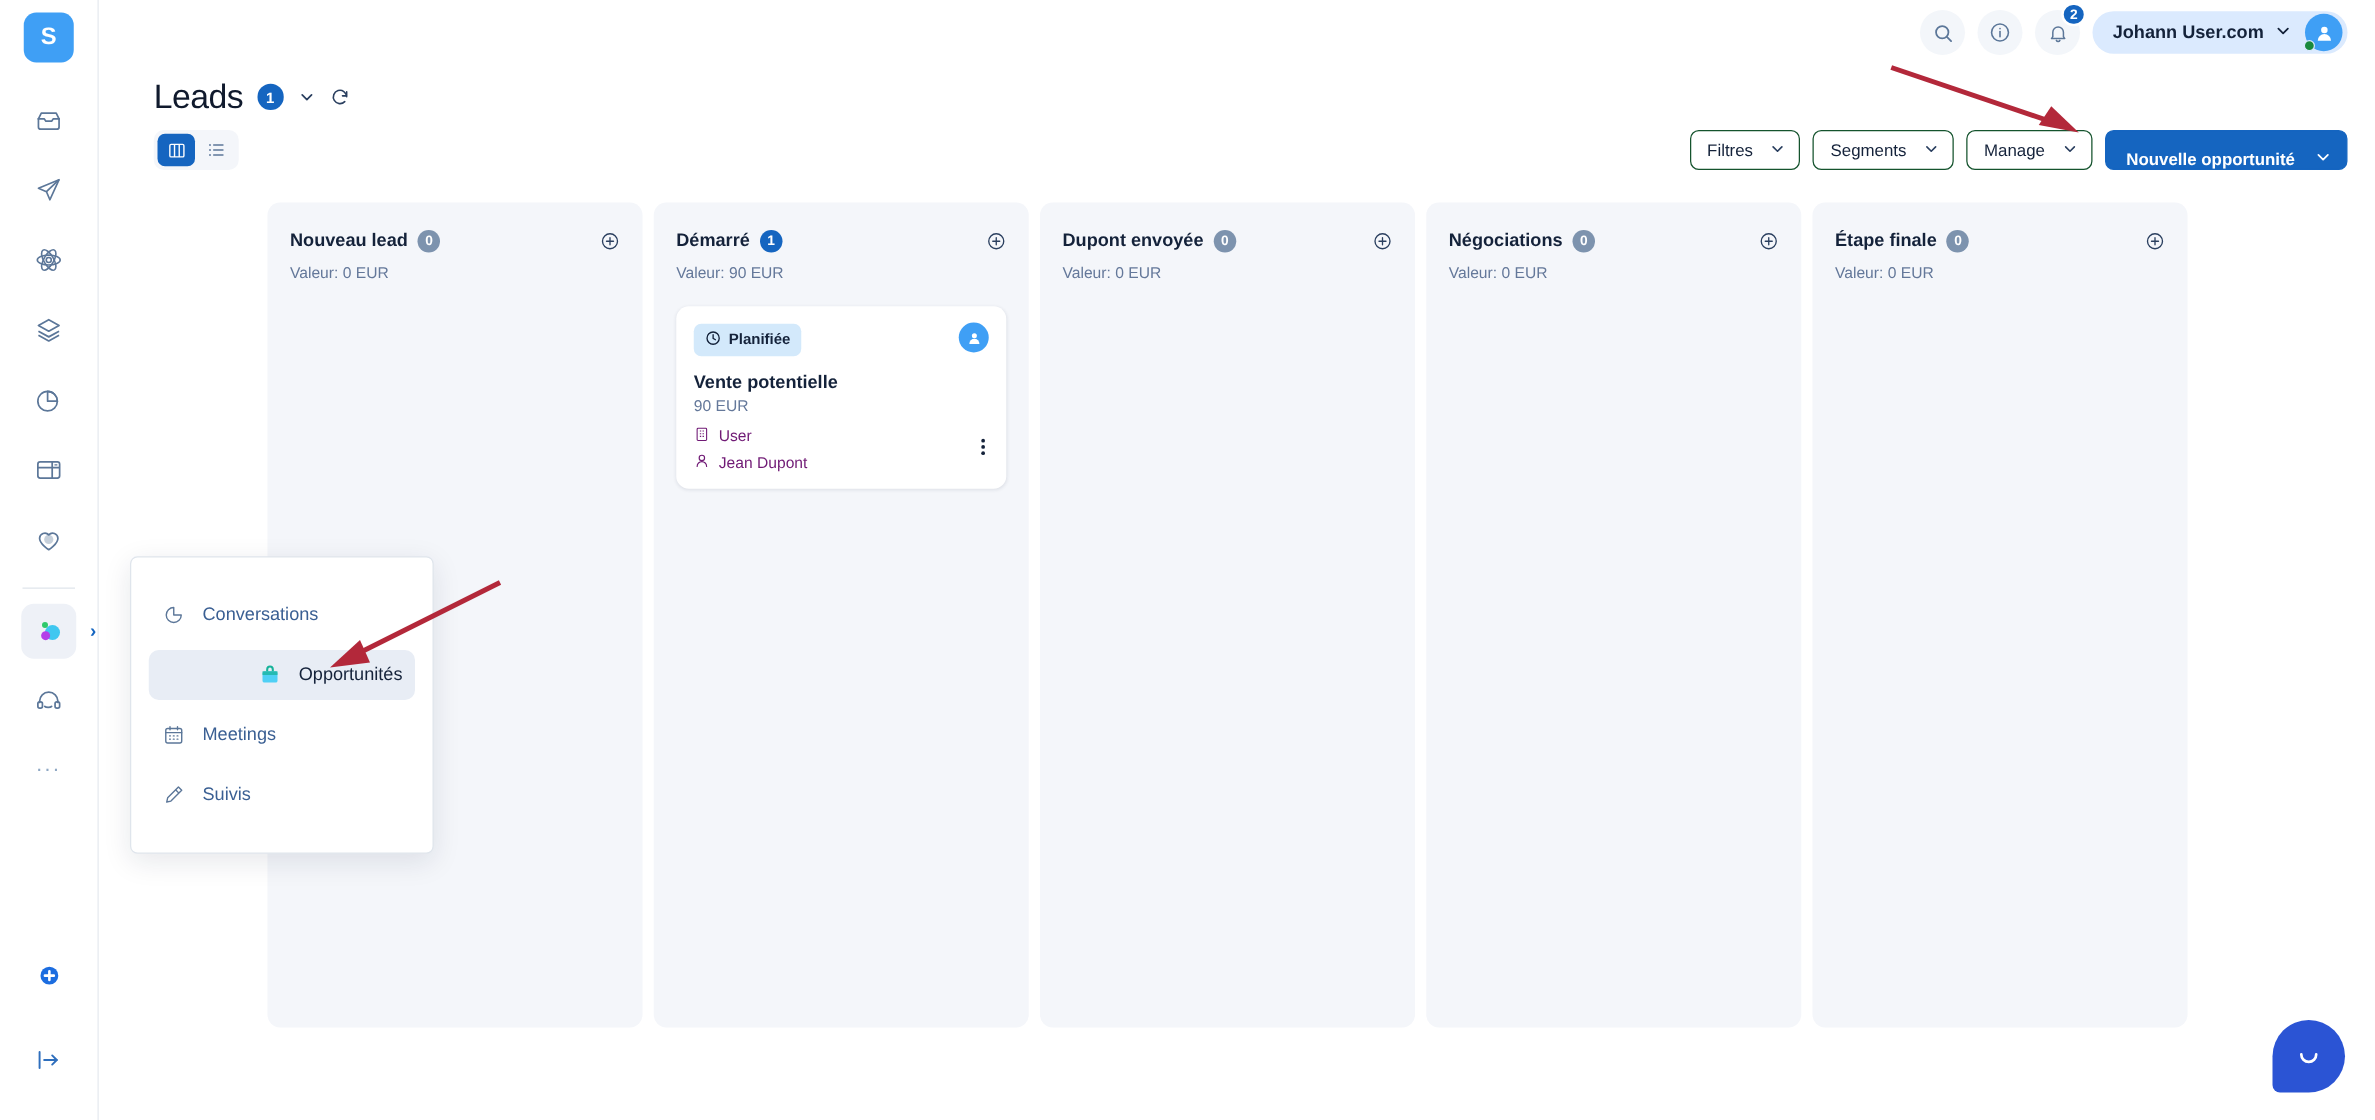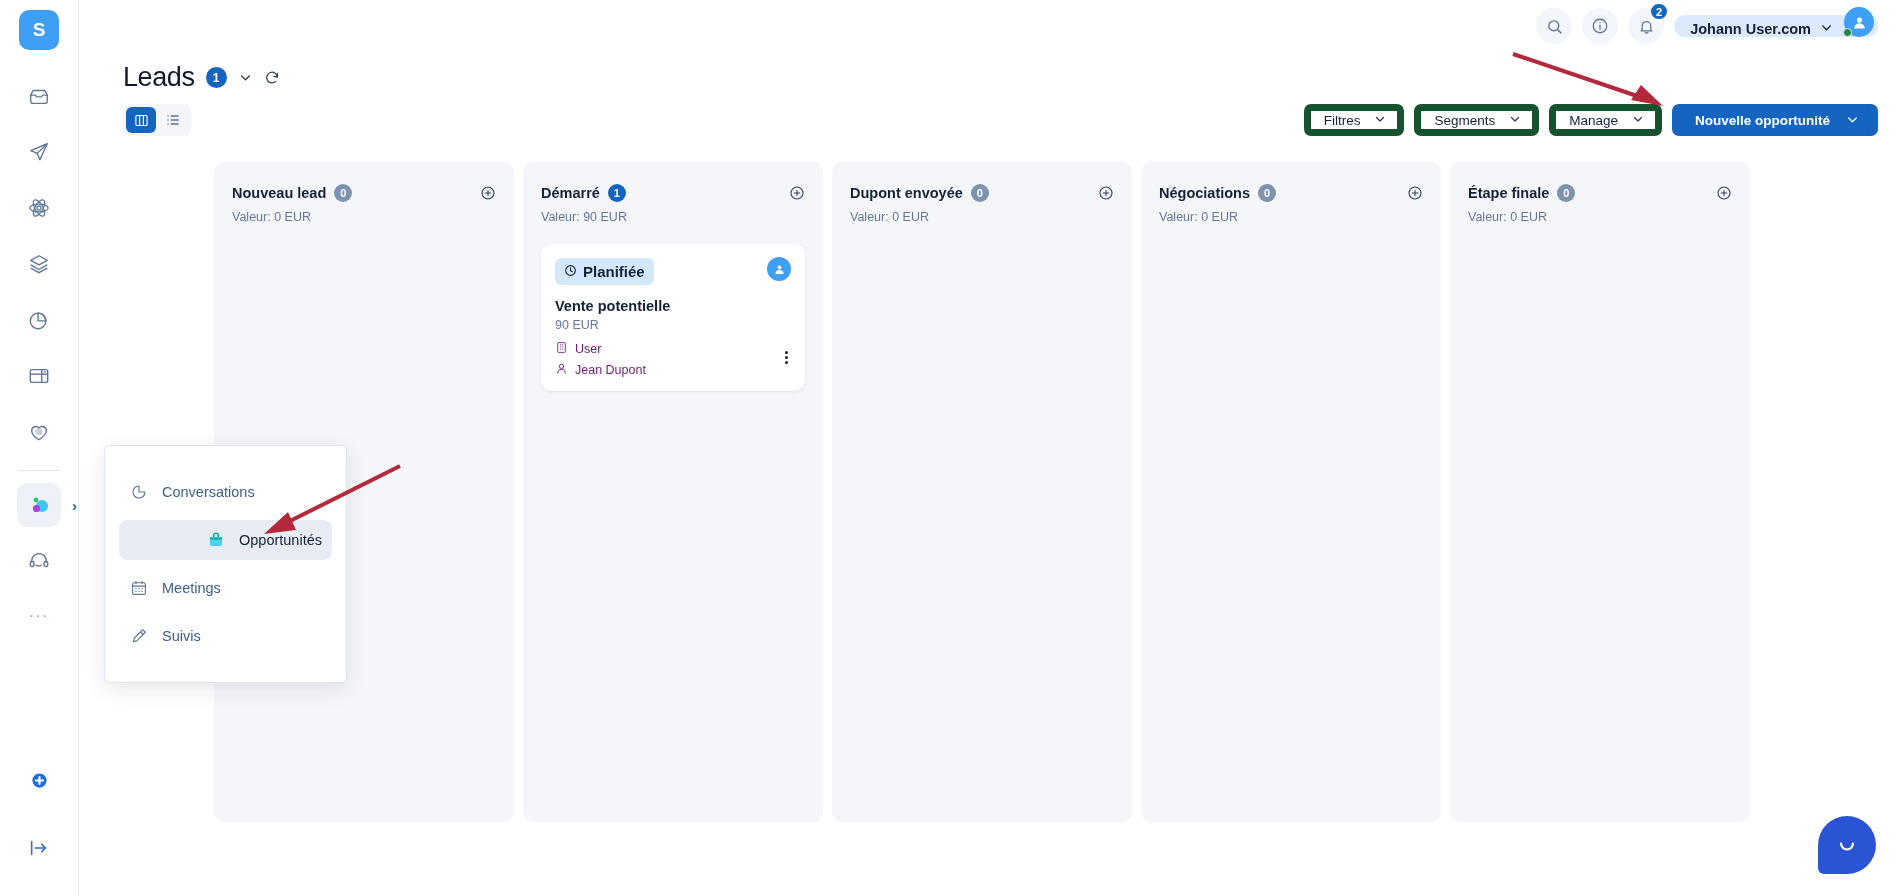--- a/index.html
+++ b/index.html
@@ -61,23 +61,23 @@
   }
   .badge-count {
     position: absolute; top: -6px; right: -5px;
     min-width: 19px; height: 19px; padding: 0 5px;
     border-radius: 10px; background: #1565c0; color: #fff;
     font-size: 11px; font-weight: 700;
     display: flex; align-items: center; justify-content: center;
     border: 2px solid #fff;
   }
   .user-chip {
-    display: flex; align-items: flex-end; gap: 9px;
+    display: flex; align-items: center; gap: 9px;
     background: #dbeafe; border-radius: 20px;
-    height: 22px; padding: 0 4px 0 16px; cursor: pointer;
+    height: 34px; padding: 0 4px 0 16px; cursor: pointer;
   }
   .user-chip .uname { font-size: 14.5px; font-weight: 700; color: #14223a; white-space: nowrap; }
   .user-chip .caret { color: #14223a; font-size: 12px; margin-right: 2px; }
   .avatar {
     width: 30px; height: 30px; border-radius: 50%;
     background: #3f9ff5; position: relative;
     display: flex; align-items: center; justify-content: center; color: #fff;
   }
   .avatar .online {
     position: absolute; left: -1px; bottom: 0px;
@@ -101,29 +101,29 @@
     padding: 11px 22px 0 44px;
   }
   .viewtoggle { display: flex; background: #f4f6fa; border-radius: 8px; padding: 3px; gap: 2px; }
   .vt-btn {
     width: 30px; height: 26px; border-radius: 6px; border: none; background: transparent;
     display: flex; align-items: center; justify-content: center; cursor: pointer; color: #5c7799;
   }
   .vt-btn.sel { background: #1565c0; color: #fff; }
   .btn-group { display: flex; align-items: center; gap: 10px; }
   .ctl-btn {
-    height: 32px; border: 7px solid #14532d; background: #fff; border-radius: 7px;
+    height: 32px; border: 1px solid #14532d; background: #fff; border-radius: 7px;
     display: flex; align-items: center; gap: 14px; padding: 0 11px 0 13px;
     font-size: 13.5px; color: #14223a; font-weight: 400; cursor: pointer;
     font-family: "Liberation Sans", sans-serif;
   }
   .ctl-btn .dn { font-size: 10px; color: #2a3f5f; }
   .ctl-btn.primary {
     background: #1565c0; border-color: #1565c0; color: #fff; font-weight: 700;
-    padding: 0 12px 0 16px; gap: 16px;
+    padding: 0 12px 0 16px; gap: 16px; align-items: flex-end;
   }
   .ctl-btn.primary .dn { color: #fff; }
 
   
   .board {
     display: flex; gap: 9px; padding: 26px 0 0 135px;
     height: 660px; align-items: flex-start;
   }
   .col {
     width: 300px; flex: 0 0 300px; height: 660px;
@@ -144,21 +144,21 @@
 
   
   .card {
     background: #fff; border-radius: 10px; margin-top: 20px;
     padding: 14px 14px 13px 14px; box-shadow: 0 1px 3px rgba(20,34,58,.10);
     position: relative; cursor: pointer;
   }
   .pill {
     display: inline-flex; align-items: flex-start; gap: 6px;
     background: #d3e9fb; color: #14223a; border-radius: 6px;
-    font-size: 15px; font-weight: 700; padding: 5px 9px;
+    font-size: 12px; font-weight: 700; padding: 5px 9px;
   }
   .card-av {
     position: absolute; right: 14px; top: 13px;
     width: 24px; height: 24px; border-radius: 50%; background: #3f9ff5;
     display: flex; align-items: center; justify-content: center; color: #fff;
   }
   .card-title { font-size: 14.5px; font-weight: 700; color: #14223a; margin-top: 13px; }
   .card-amt { font-size: 12.5px; color: #64789a; margin-top: 4px; }
   .card-meta { margin-top: 9px; display: flex; flex-direction: column; gap: 5px; }
   .meta-line { display: flex; align-items: center; gap: 7px; font-size: 12.5px; color: #701a75; }

